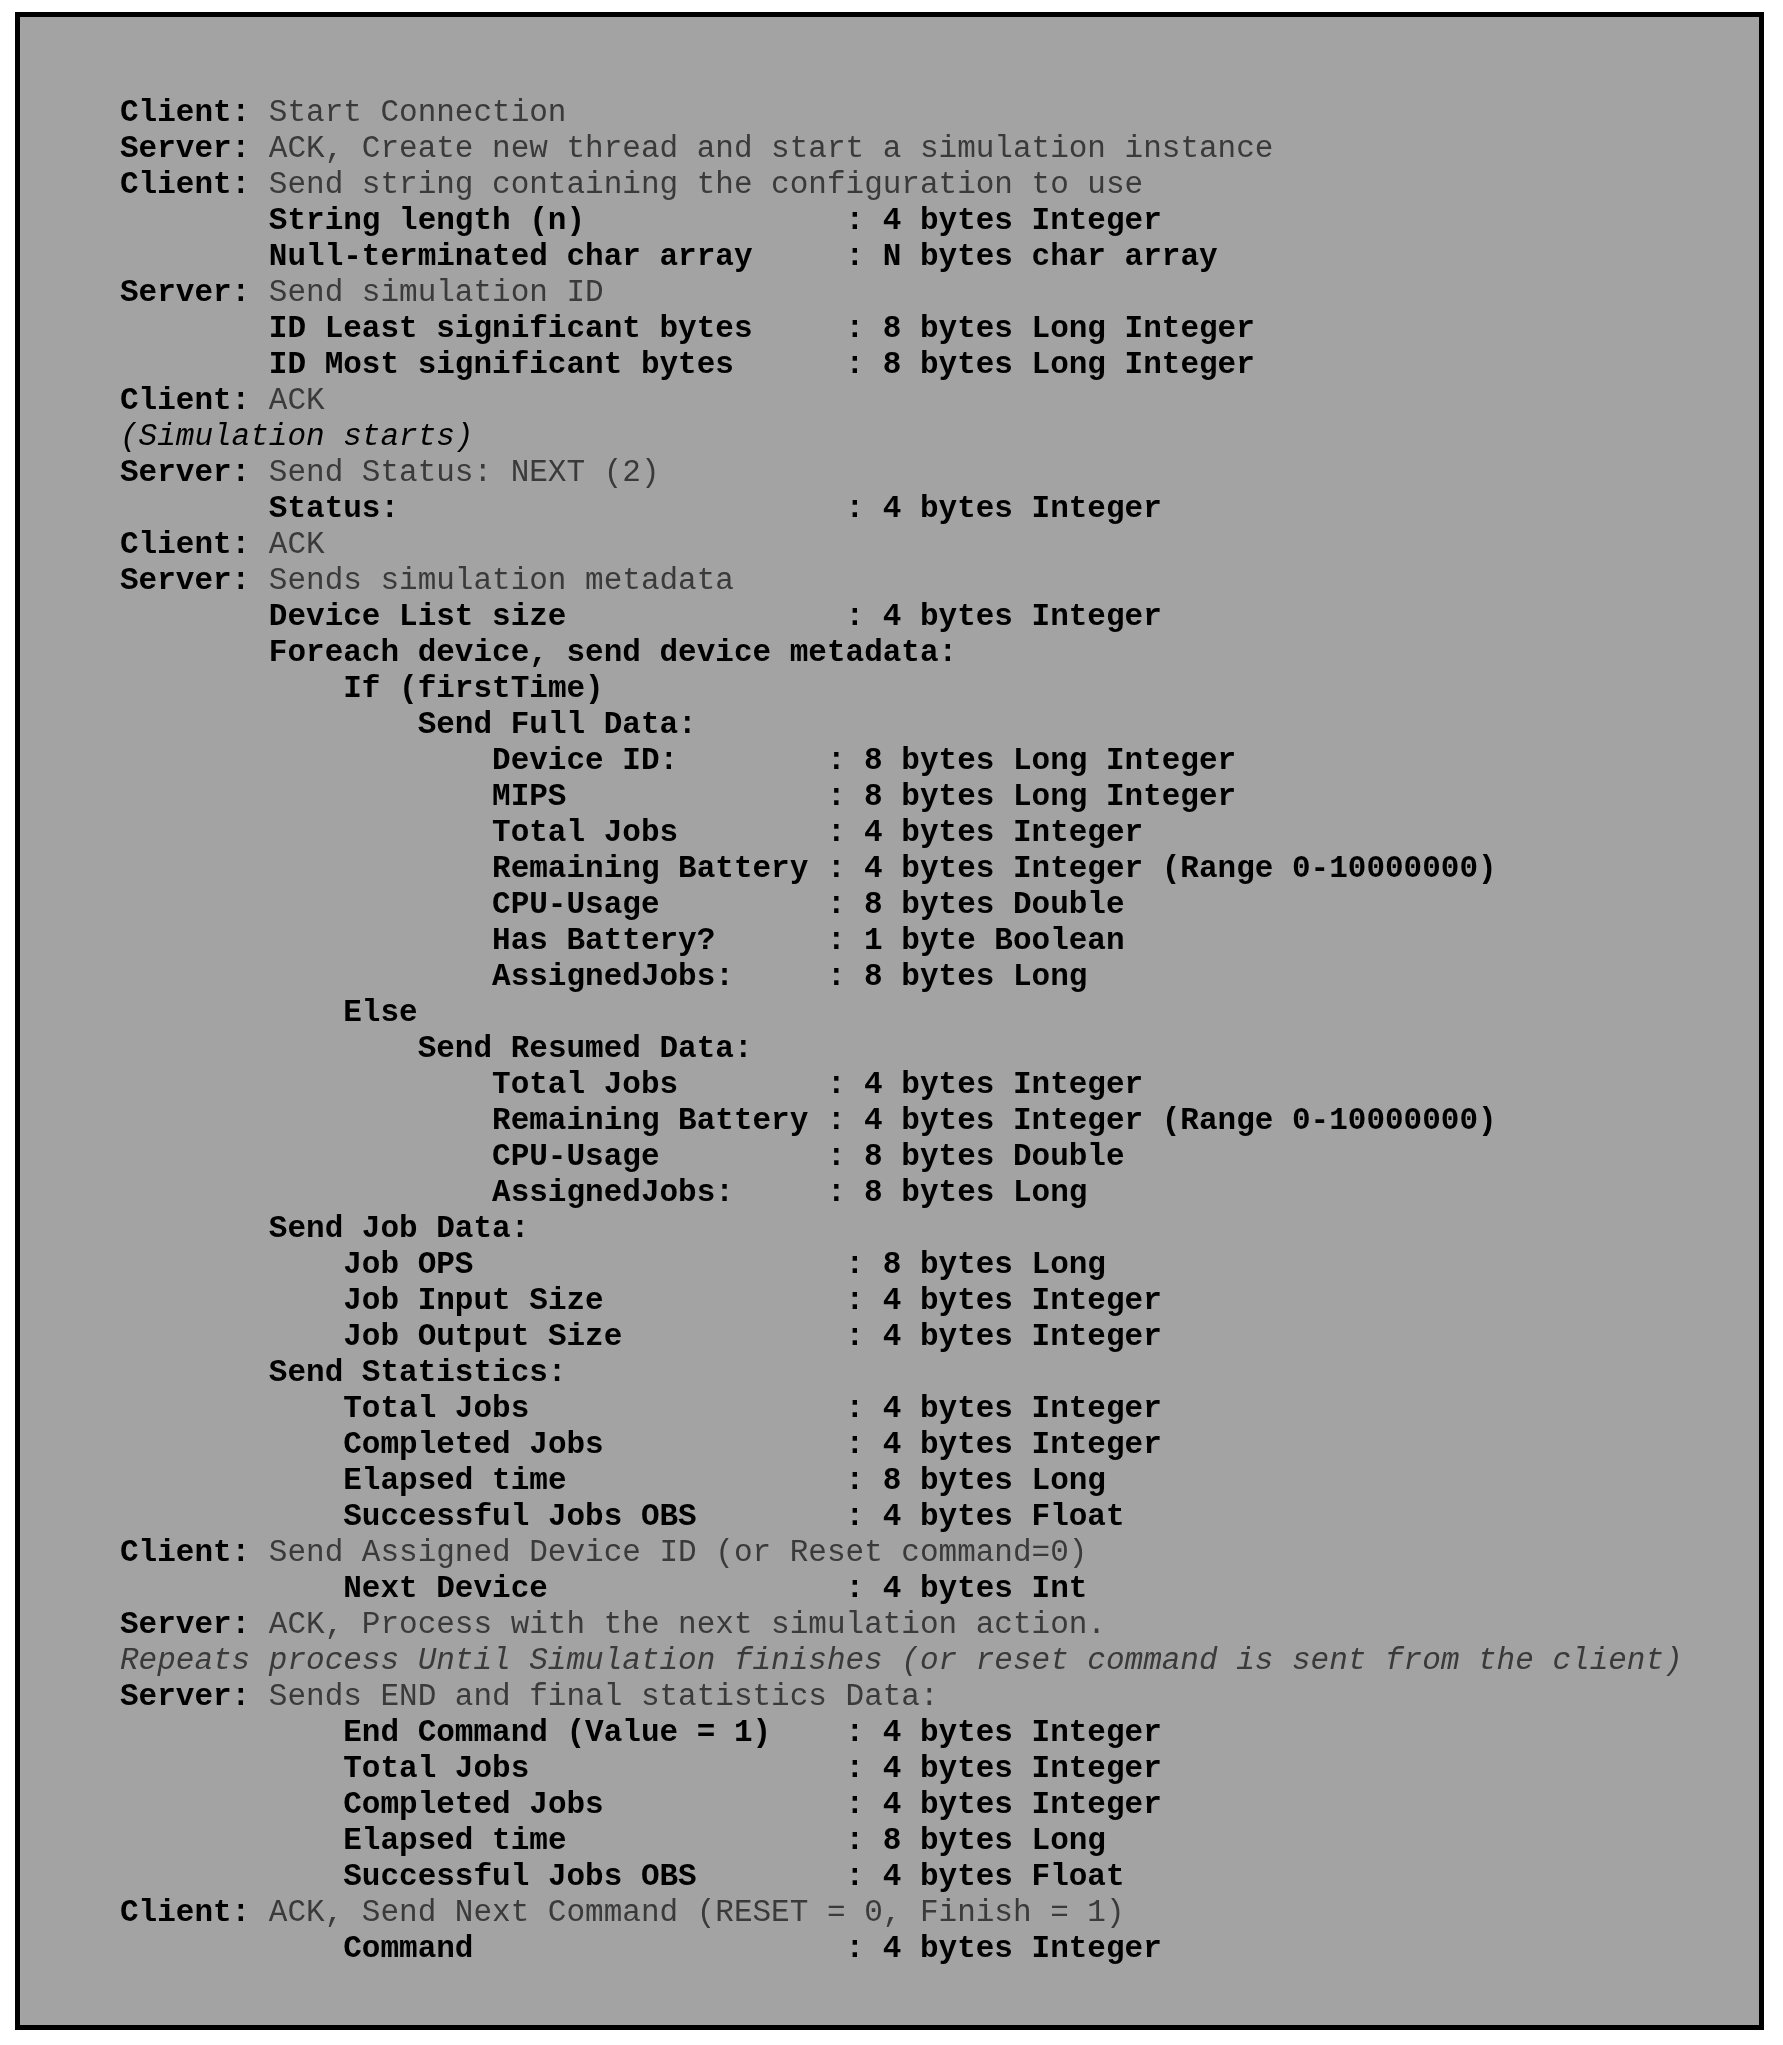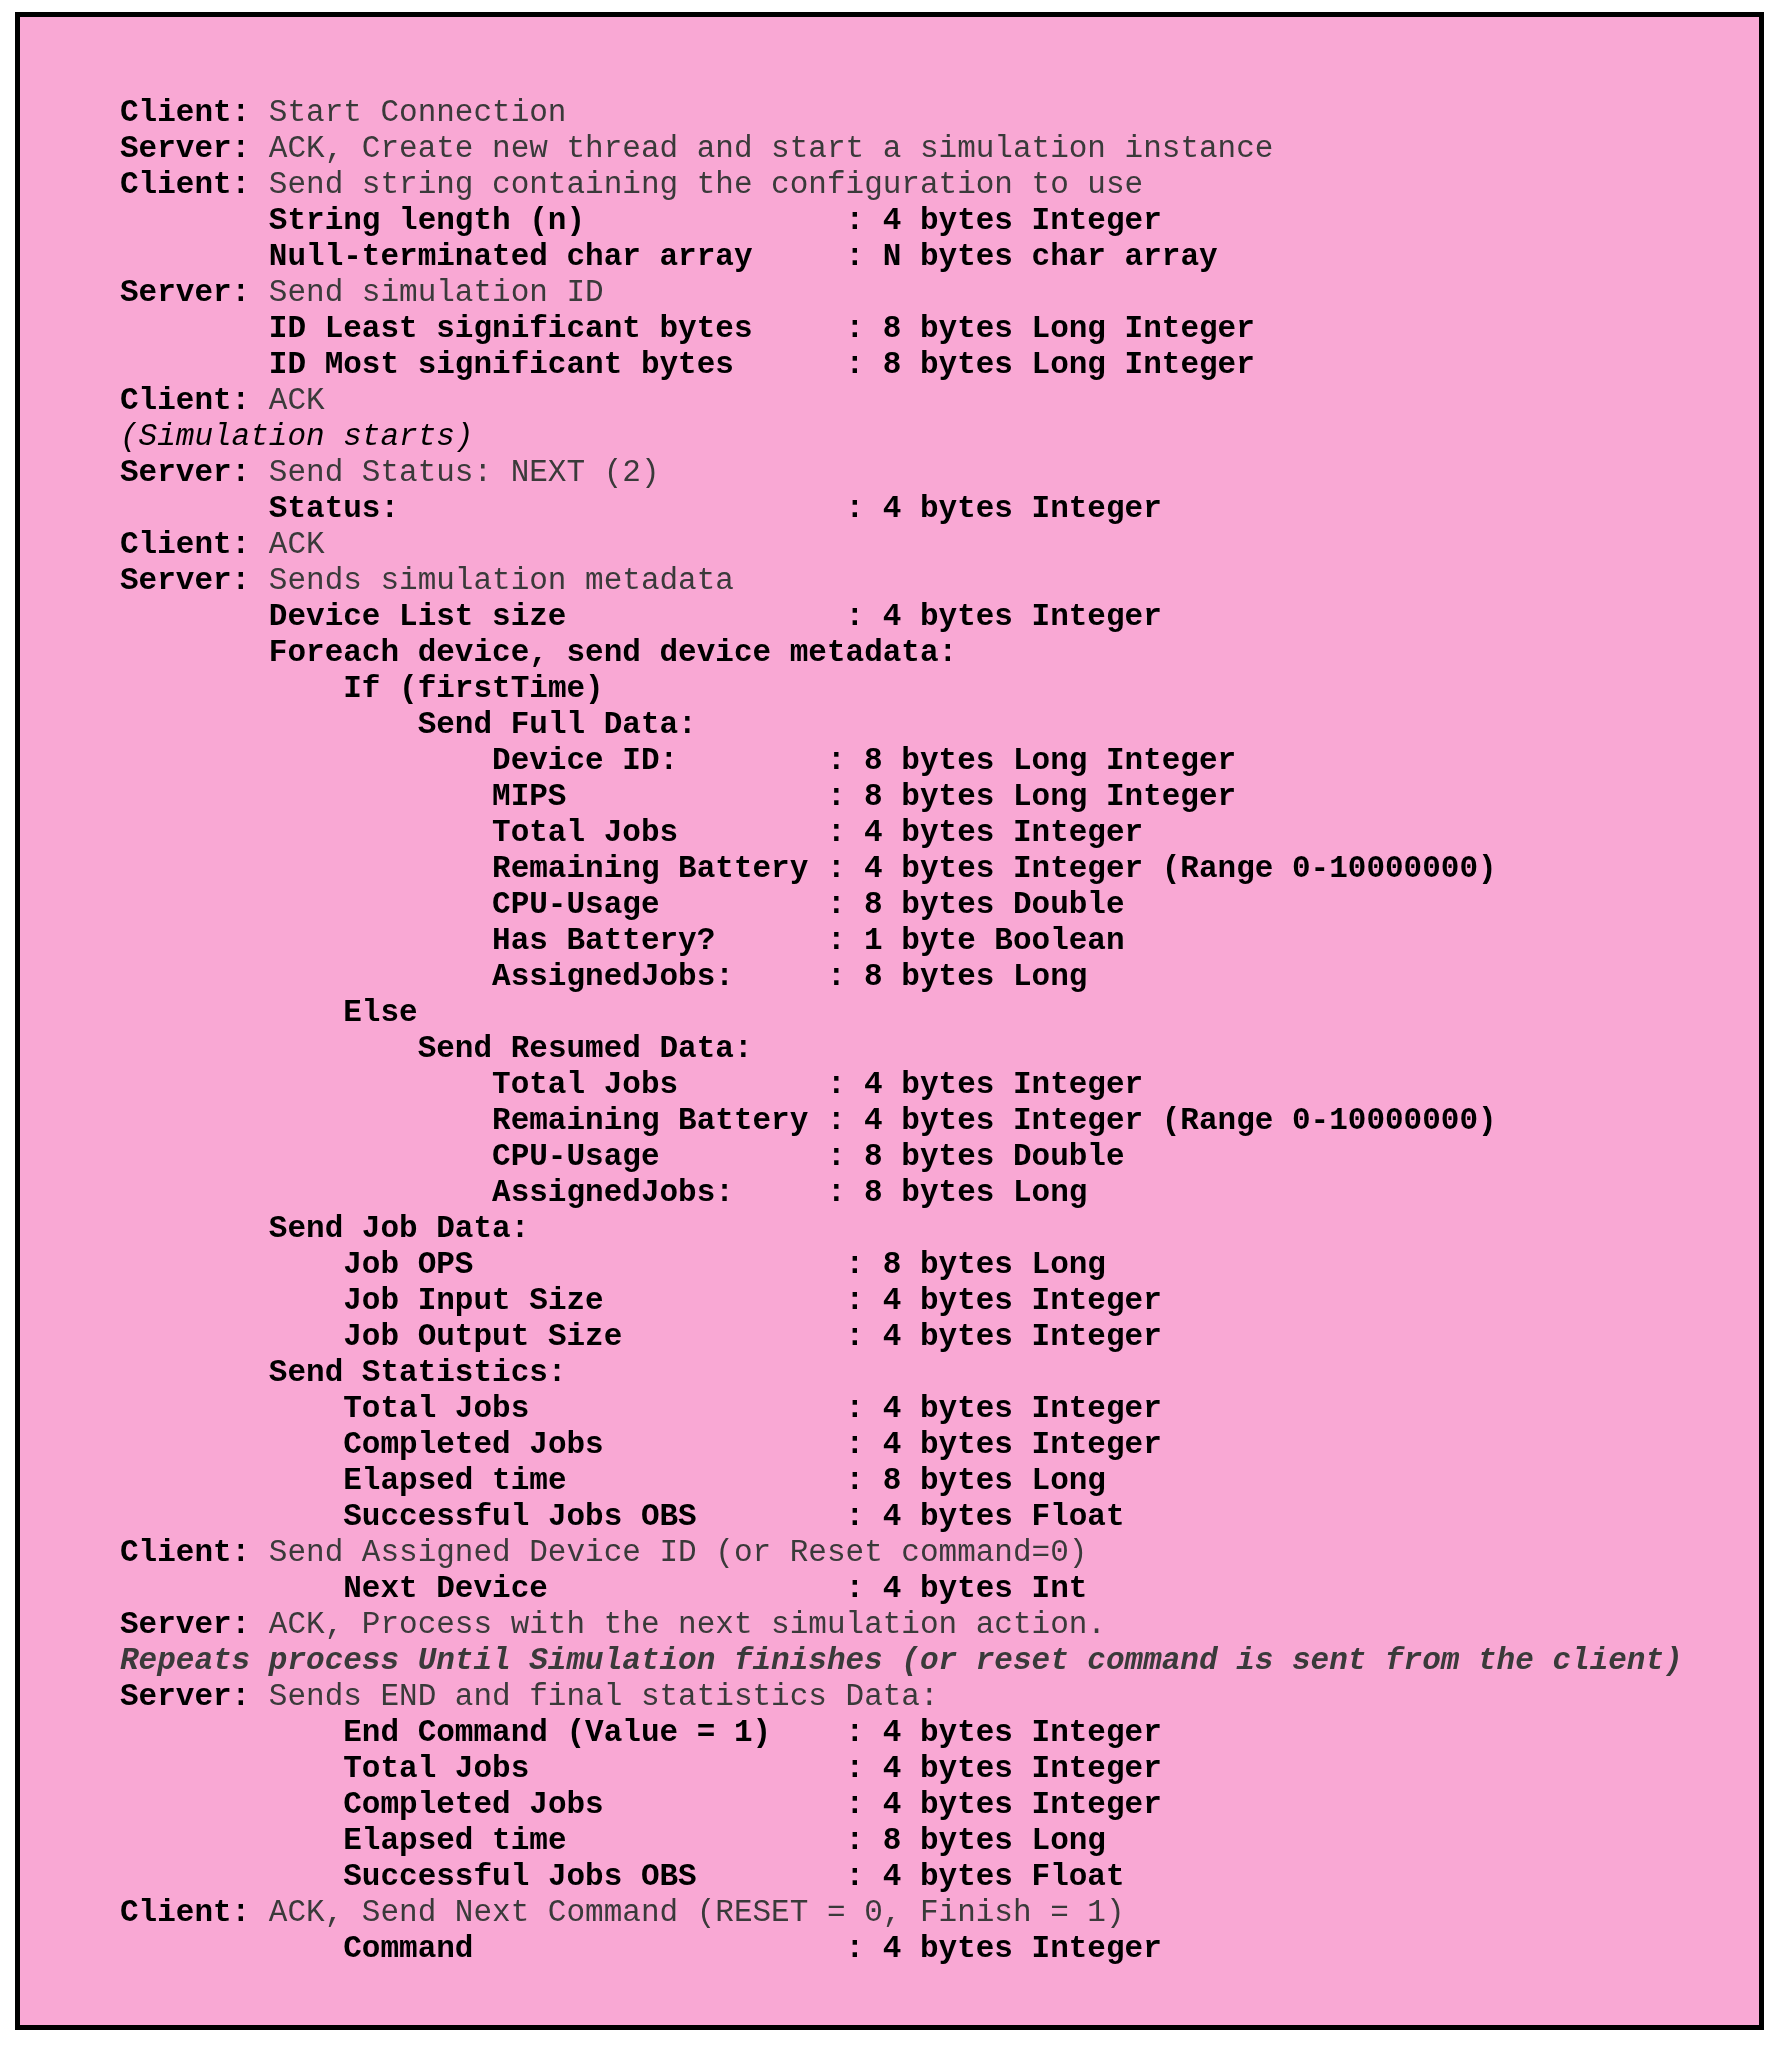--- a/index.html
+++ b/index.html
@@ -13,40 +13,40 @@
     position: relative;
     overflow: hidden;
   }
   .frame {
     position: absolute;
     left: 15px;
     top: 12.4px;
     width: 1739px;   
     height: 2008px;  
     border: 5.4px solid #000;
-    background: #f9a8d4;
+    background: #a3a3a3;
   }
   .content {
     position: absolute;
     left: 100px;   
     top: 78px;    
     font-family: "Liberation Mono", "DejaVu Sans Mono", monospace;
     font-size: 31px;
     line-height: 36px;
     white-space: pre;
     color: #000;
   }
   .line {
     display: block;
     height: 36px;
     white-space: pre;
   }
   .b { font-weight: bold; color: #000; }
   .n { font-weight: normal; color: #3a3a3a; }
-  .i { font-style: italic; font-weight: bold; color: #3a3a3a; }
+  .i { font-style: italic; font-weight: normal; color: #3a3a3a; }
   .bi { font-style: italic; font-weight: normal; color: #000; }
 </style>
 </head>
 <body>
 
 <div class="frame">
   <div class="content" id="protocol-content"><div class="line"><span></span><span class="b">Client: </span><span class="n">Start Connection</span></div><div class="line"><span></span><span class="b">Server: </span><span class="n">ACK, Create new thread and start a simulation instance</span></div><div class="line"><span></span><span class="b">Client: </span><span class="n">Send string containing the configuration to use</span></div><div class="line"><span>        </span><span class="b">String length (n)              : 4 bytes Integer</span></div><div class="line"><span>        </span><span class="b">Null-terminated char array     : N bytes char array</span></div><div class="line"><span></span><span class="b">Server: </span><span class="n">Send simulation ID</span></div><div class="line"><span>        </span><span class="b">ID Least significant bytes     : 8 bytes Long Integer</span></div><div class="line"><span>        </span><span class="b">ID Most significant bytes      : 8 bytes Long Integer</span></div><div class="line"><span></span><span class="b">Client: </span><span class="n">ACK</span></div><div class="line"><span></span><span class="bi">(Simulation starts)</span></div><div class="line"><span></span><span class="b">Server: </span><span class="n">Send Status: NEXT (2)</span></div><div class="line"><span>        </span><span class="b">Status:                        : 4 bytes Integer</span></div><div class="line"><span></span><span class="b">Client: </span><span class="n">ACK</span></div><div class="line"><span></span><span class="b">Server: </span><span class="n">Sends simulation metadata</span></div><div class="line"><span>        </span><span class="b">Device List size               : 4 bytes Integer</span></div><div class="line"><span>        </span><span class="b">Foreach device, send device metadata:</span></div><div class="line"><span>            </span><span class="b">If (firstTime)</span></div><div class="line"><span>                </span><span class="b">Send Full Data:</span></div><div class="line"><span>                    </span><span class="b">Device ID:        : 8 bytes Long Integer</span></div><div class="line"><span>                    </span><span class="b">MIPS              : 8 bytes Long Integer</span></div><div class="line"><span>                    </span><span class="b">Total Jobs        : 4 bytes Integer</span></div><div class="line"><span>                    </span><span class="b">Remaining Battery : 4 bytes Integer (Range 0-10000000)</span></div><div class="line"><span>                    </span><span class="b">CPU-Usage         : 8 bytes Double</span></div><div class="line"><span>                    </span><span class="b">Has Battery?      : 1 byte Boolean</span></div><div class="line"><span>                    </span><span class="b">AssignedJobs:     : 8 bytes Long</span></div><div class="line"><span>            </span><span class="b">Else</span></div><div class="line"><span>                </span><span class="b">Send Resumed Data:</span></div><div class="line"><span>                    </span><span class="b">Total Jobs        : 4 bytes Integer</span></div><div class="line"><span>                    </span><span class="b">Remaining Battery : 4 bytes Integer (Range 0-10000000)</span></div><div class="line"><span>                    </span><span class="b">CPU-Usage         : 8 bytes Double</span></div><div class="line"><span>                    </span><span class="b">AssignedJobs:     : 8 bytes Long</span></div><div class="line"><span>        </span><span class="b">Send Job Data:</span></div><div class="line"><span>            </span><span class="b">Job OPS                    : 8 bytes Long</span></div><div class="line"><span>            </span><span class="b">Job Input Size             : 4 bytes Integer</span></div><div class="line"><span>            </span><span class="b">Job Output Size            : 4 bytes Integer</span></div><div class="line"><span>        </span><span class="b">Send Statistics:</span></div><div class="line"><span>            </span><span class="b">Total Jobs                 : 4 bytes Integer</span></div><div class="line"><span>            </span><span class="b">Completed Jobs             : 4 bytes Integer</span></div><div class="line"><span>            </span><span class="b">Elapsed time               : 8 bytes Long</span></div><div class="line"><span>            </span><span class="b">Successful Jobs OBS        : 4 bytes Float</span></div><div class="line"><span></span><span class="b">Client: </span><span class="n">Send Assigned Device ID (or Reset command=0)</span></div><div class="line"><span>            </span><span class="b">Next Device                : 4 bytes Int</span></div><div class="line"><span></span><span class="b">Server: </span><span class="n">ACK, Process with the next simulation action.</span></div><div class="line"><span></span><span class="i">Repeats process Until Simulation finishes (or reset command is sent from the client)</span></div><div class="line"><span></span><span class="b">Server: </span><span class="n">Sends END and final statistics Data:</span></div><div class="line"><span>            </span><span class="b">End Command (Value = 1)    : 4 bytes Integer</span></div><div class="line"><span>            </span><span class="b">Total Jobs                 : 4 bytes Integer</span></div><div class="line"><span>            </span><span class="b">Completed Jobs             : 4 bytes Integer</span></div><div class="line"><span>            </span><span class="b">Elapsed time               : 8 bytes Long</span></div><div class="line"><span>            </span><span class="b">Successful Jobs OBS        : 4 bytes Float</span></div><div class="line"><span></span><span class="b">Client: </span><span class="n">ACK, Send Next Command (RESET = 0, Finish = 1)</span></div><div class="line"><span>            </span><span class="b">Command                    : 4 bytes Integer</span></div></div>
 </div>
 
 

